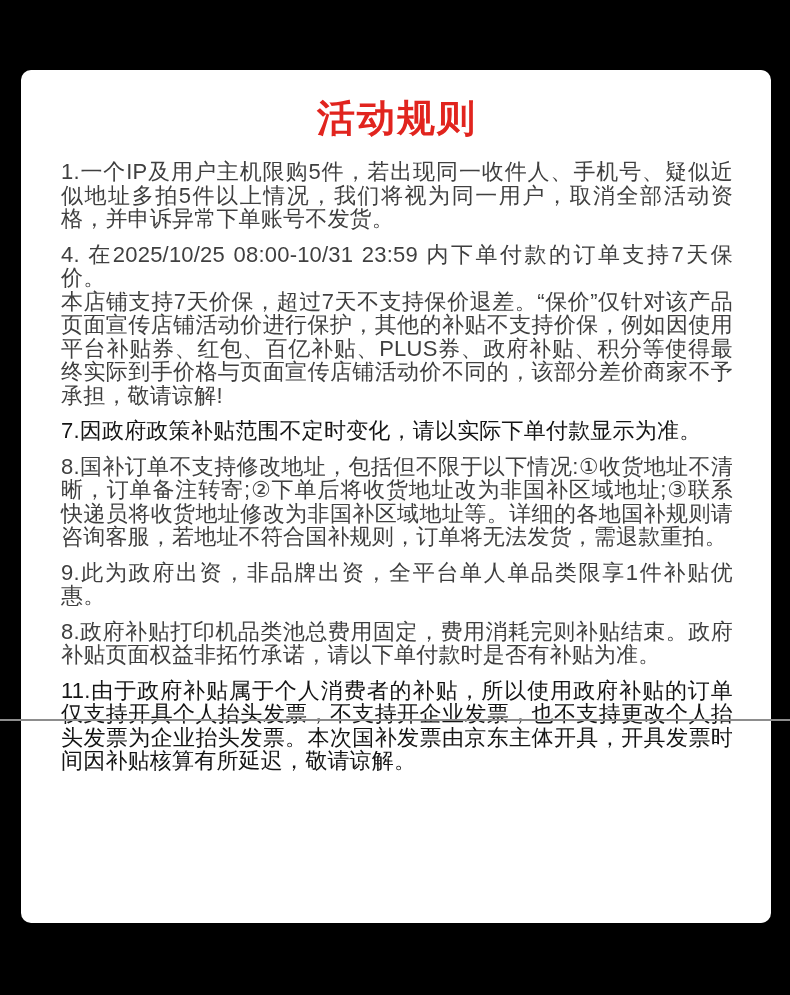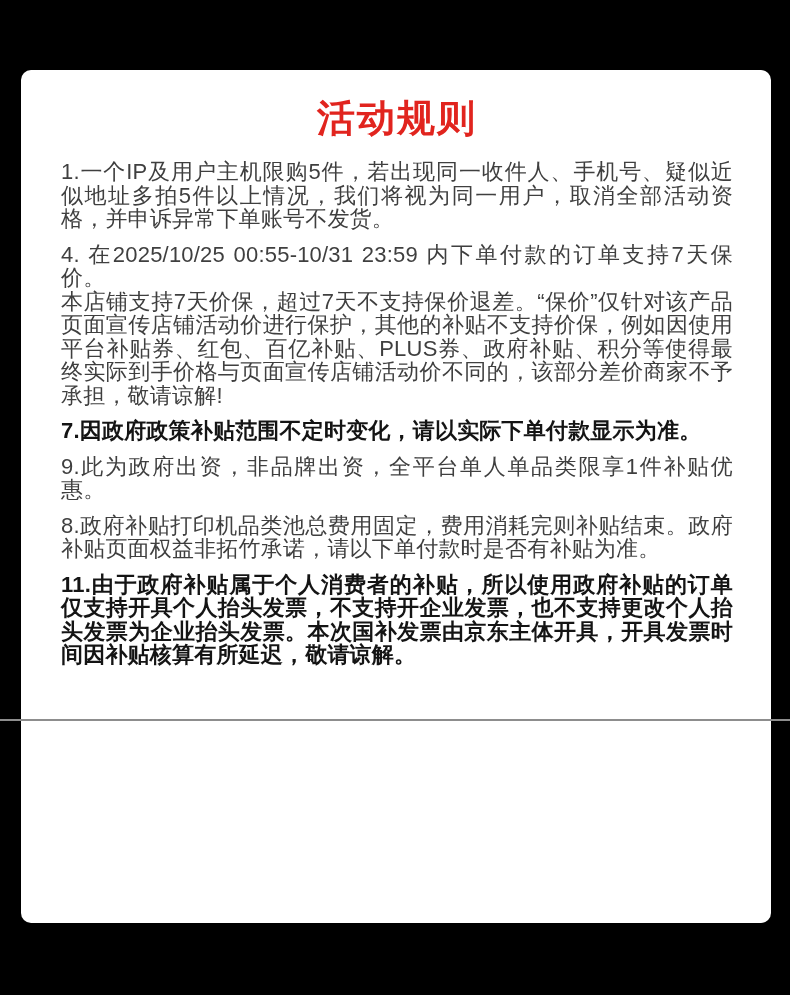--- a/index.html
+++ b/index.html
@@ -42,40 +42,41 @@
   .rule {
     margin: 0 0 12px 0;
     font-size: 22px;
     line-height: 23.5px;
     color: var(--body-text, #3f3f3f);
     text-align: justify;
     white-space: pre-line;
     letter-spacing: 0.2px;
   }
   .rule.bold {
-    font-weight: 700;
+    font-weight: 400;
     color: var(--bold-text, #141414);
   }
   .bottom-strip {
     position: absolute;
     left: 0;
     bottom: 2px;
     width: 100%;
     height: 2px;
     background: #8d8d8d;
   }
 </style>
 </head>
 <body>
 
 <div class="page">
   <div class="card">
     <h1 class="title">活动规则</h1>
     <p class="rule">1.一个IP及用户主机限购5件，若出现同一收件人、手机号、疑似近似地址多拍5件以上情况，我们将视为同一用户，取消全部活动资格，并申诉异常下单账号不发货。</p>
-    <p class="rule">4. 在2025/10/25 00:55-10/31 23:59 内下单付款的订单支持7天保价。
+    <p class="rule">4. 在2025/10/25 08:00-10/31 23:59 内下单付款的订单支持7天保价。
 本店铺支持7天价保，超过7天不支持保价退差。“保价”仅针对该产品页面宣传店铺活动价进行保护，其他的补贴不支持价保，例如因使用平台补贴券、红包、百亿补贴、PLUS券、政府补贴、积分等使得最终实际到手价格与页面宣传店铺活动价不同的，该部分差价商家不予承担，敬请谅解!</p>
     <p class="rule bold">7.因政府政策补贴范围不定时变化，请以实际下单付款显示为准。</p>
+    <p class="rule">8.国补订单不支持修改地址，包括但不限于以下情况:①收货地址不清晰，订单备注转寄;②下单后将收货地址改为非国补区域地址;③联系快递员将收货地址修改为非国补区域地址等。详细的各地国补规则请咨询客服，若地址不符合国补规则，订单将无法发货，需退款重拍。</p>
     <p class="rule">9.此为政府出资，非品牌出资，全平台单人单品类限享1件补贴优惠。</p>
     <p class="rule">8.政府补贴打印机品类池总费用固定，费用消耗完则补贴结束。政府补贴页面权益非拓竹承诺，请以下单付款时是否有补贴为准。</p>
     <p class="rule bold">11.由于政府补贴属于个人消费者的补贴，所以使用政府补贴的订单仅支持开具个人抬头发票，不支持开企业发票，也不支持更改个人抬头发票为企业抬头发票。本次国补发票由京东主体开具，开具发票时间因补贴核算有所延迟，敬请谅解。</p>
   </div>
   <div class="bottom-strip"></div>
 </div>
 
 </body></html>

